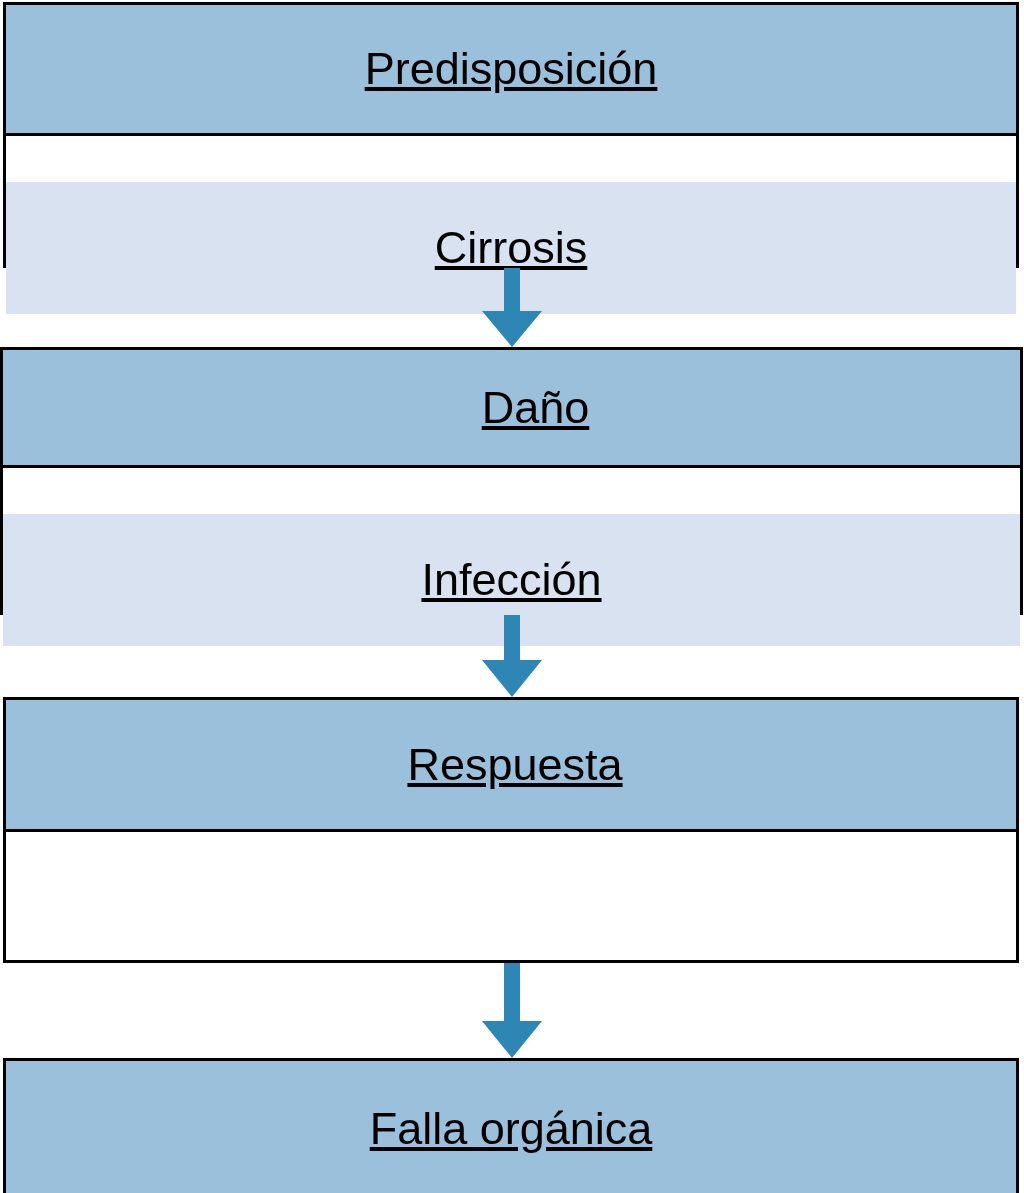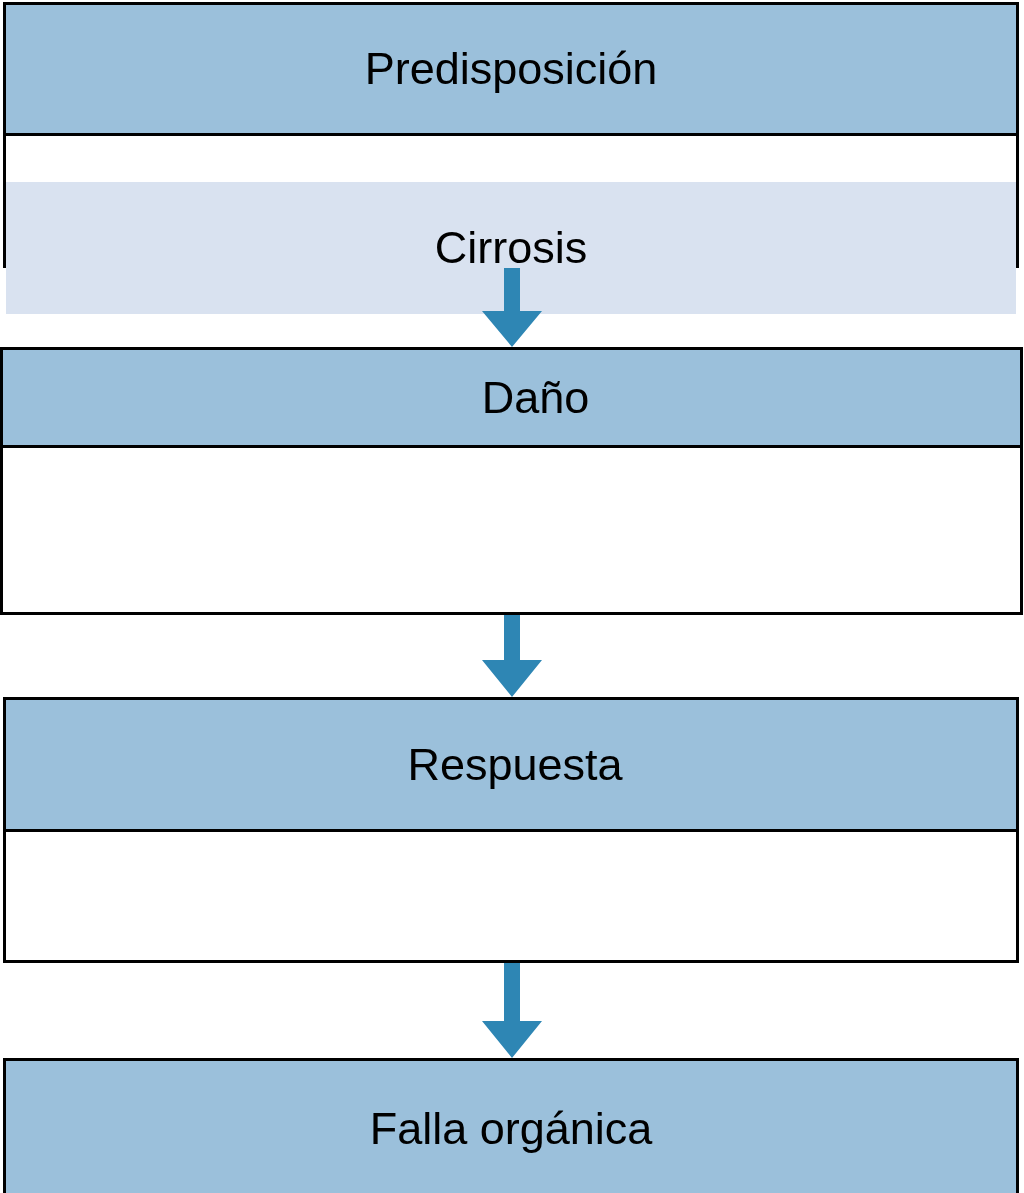--- a/index.html
+++ b/index.html
@@ -52,34 +52,35 @@
     border-bottom: none;
   }
 
   .band-label {
     color: #000000;
     font-size: 45px;
     font-weight: 400;
     line-height: 1.1;
     letter-spacing: 0px;
     white-space: nowrap;
+    text-decoration: underline;
   }
 
   .arrow {
     position: absolute;
     overflow: visible;
   }
 
   
   #stage-1 { left: 3px;  top: 2px;    width: 1016px; height: 266px; }
   #stage-1 .header { height: 131px; }
   #stage-1 .body   { height: 132px; }
 
   #stage-2 { left: 0px;  top: 347px;  width: 1023px; height: 268px; }
-  #stage-2 .header { height: 98px; padding-left: 48px; }
+  #stage-2 .header { height: 118px; padding-left: 48px; }
   #stage-2 .body   { height: 132px; }
 
   #stage-3 { left: 3px;  top: 697px;  width: 1016px; height: 266px; }
   #stage-3 .header { height: 132px; padding-left: 8px; }
   #stage-3 .body   { height: 131px; }
 
   #stage-4 { left: 3px;  top: 1058px; width: 1016px; height: 140px; }
   #stage-4 .single { height: 135px; }
 
   #arrow-1 { left: 482px; top: 268px; width: 60px; height: 79px; }
@@ -101,20 +102,23 @@
   </div>
 
   <svg class="arrow" id="arrow-1" viewBox="0 0 60 79" preserveAspectRatio="none">
     <polygon points="22,0 38,0 38,43 60,43 30,79 0,43 22,43" fill="#2E86B4"></polygon>
   </svg>
 
   <div class="stage" id="stage-2">
     <div class="band header">
       <span class="band-label">Daño</span>
     </div>
+    <div class="band body">
+      <span class="band-label">Infección</span>
+    </div>
   </div>
 
   <svg class="arrow" id="arrow-2" viewBox="0 0 60 82" preserveAspectRatio="none">
     <polygon points="22,0 38,0 38,45 60,45 30,82 0,45 22,45" fill="#2E86B4"></polygon>
   </svg>
 
   <div class="stage" id="stage-3">
     <div class="band header">
       <span class="band-label">Respuesta</span>
     </div>

